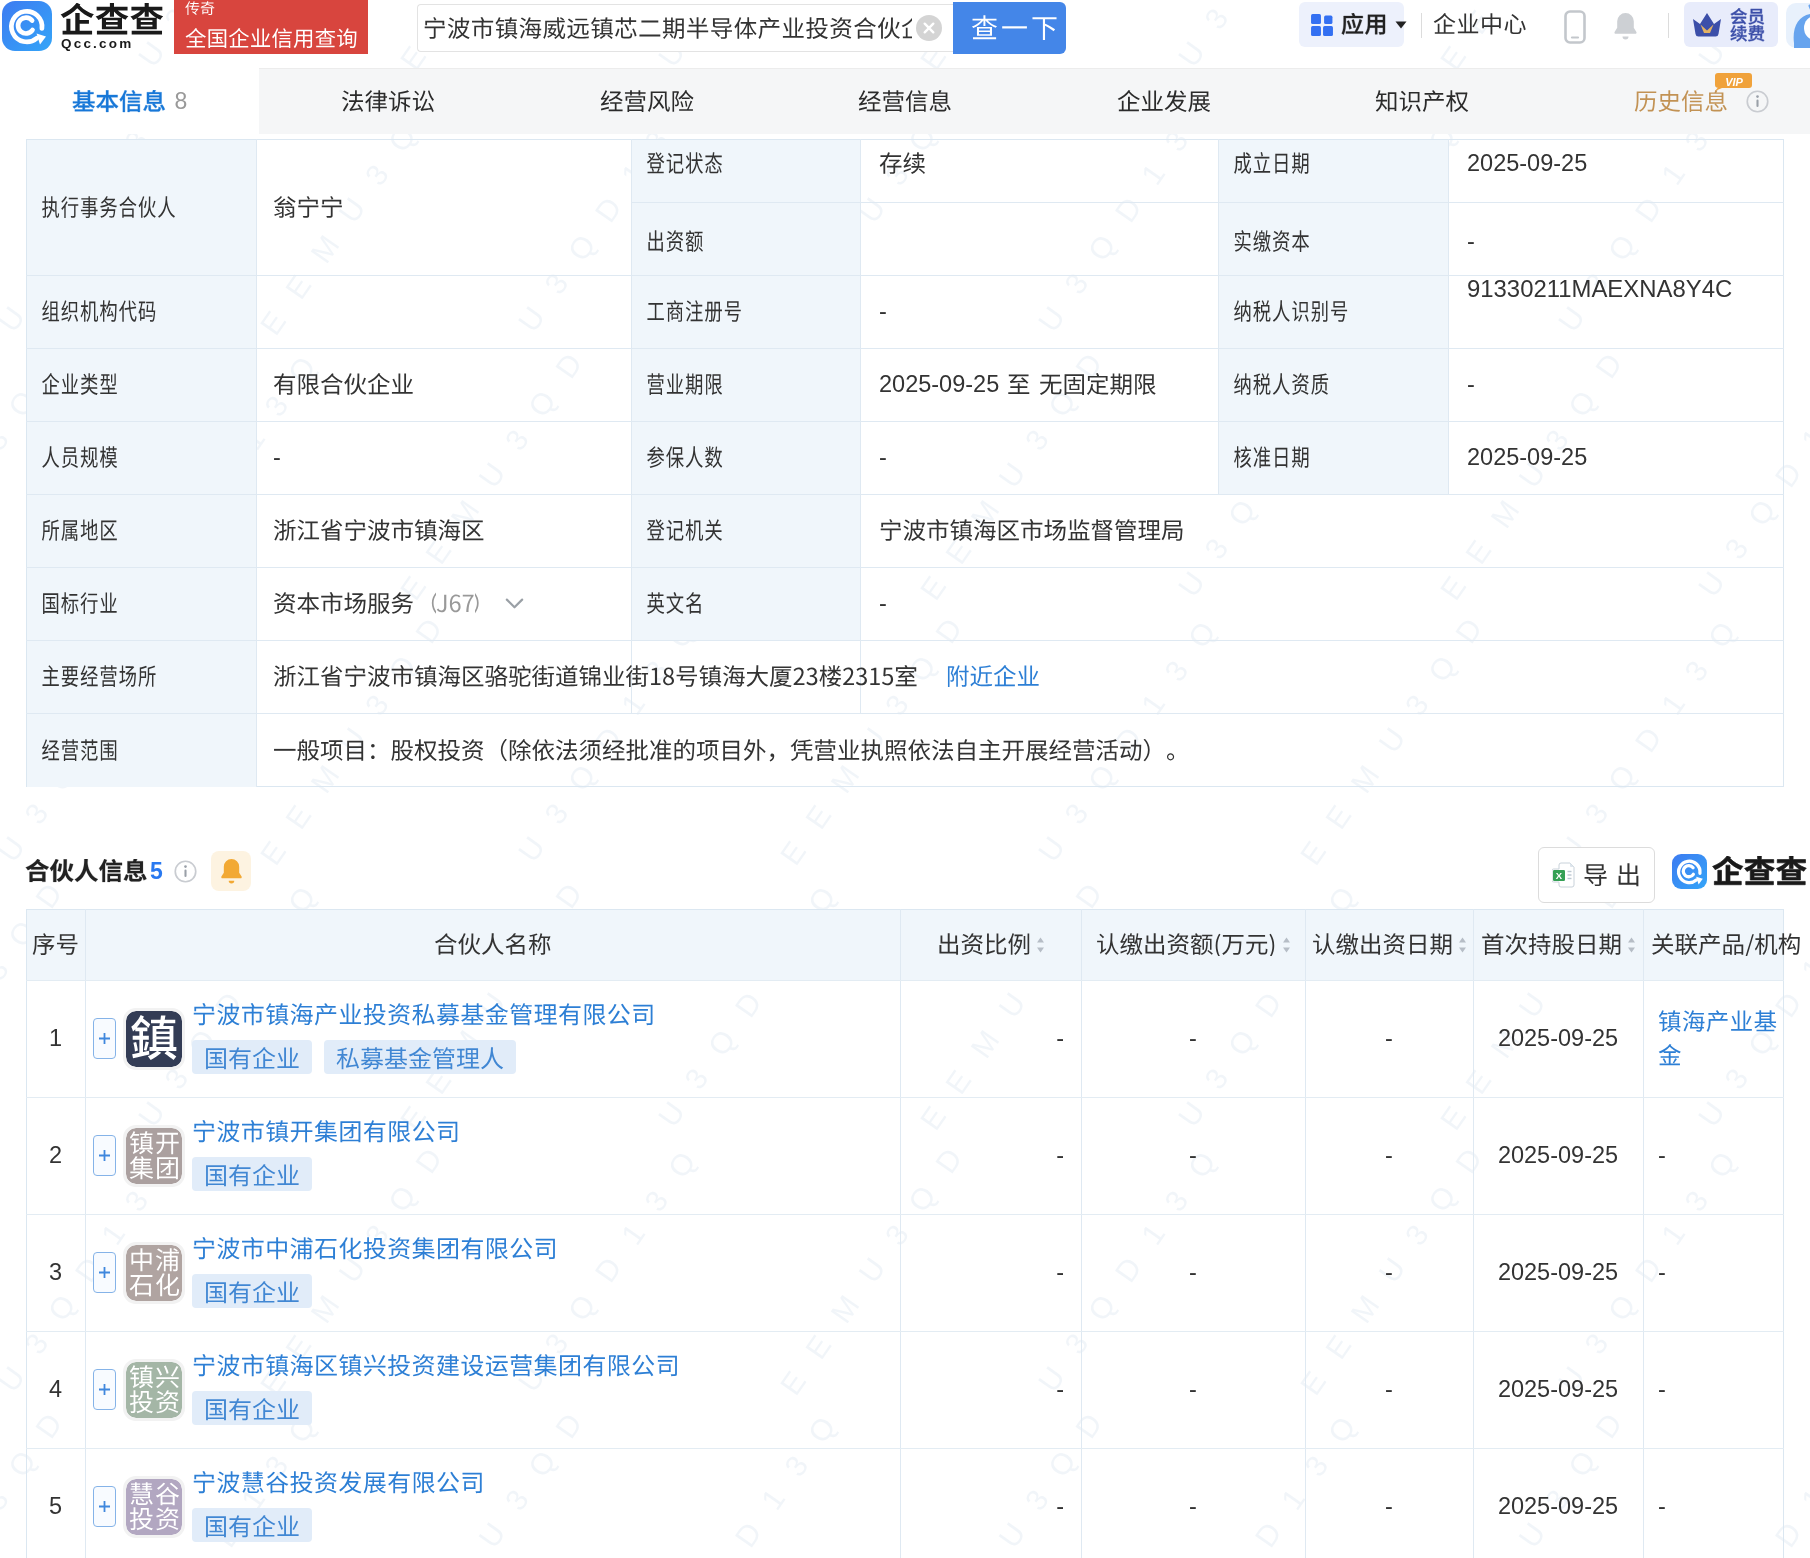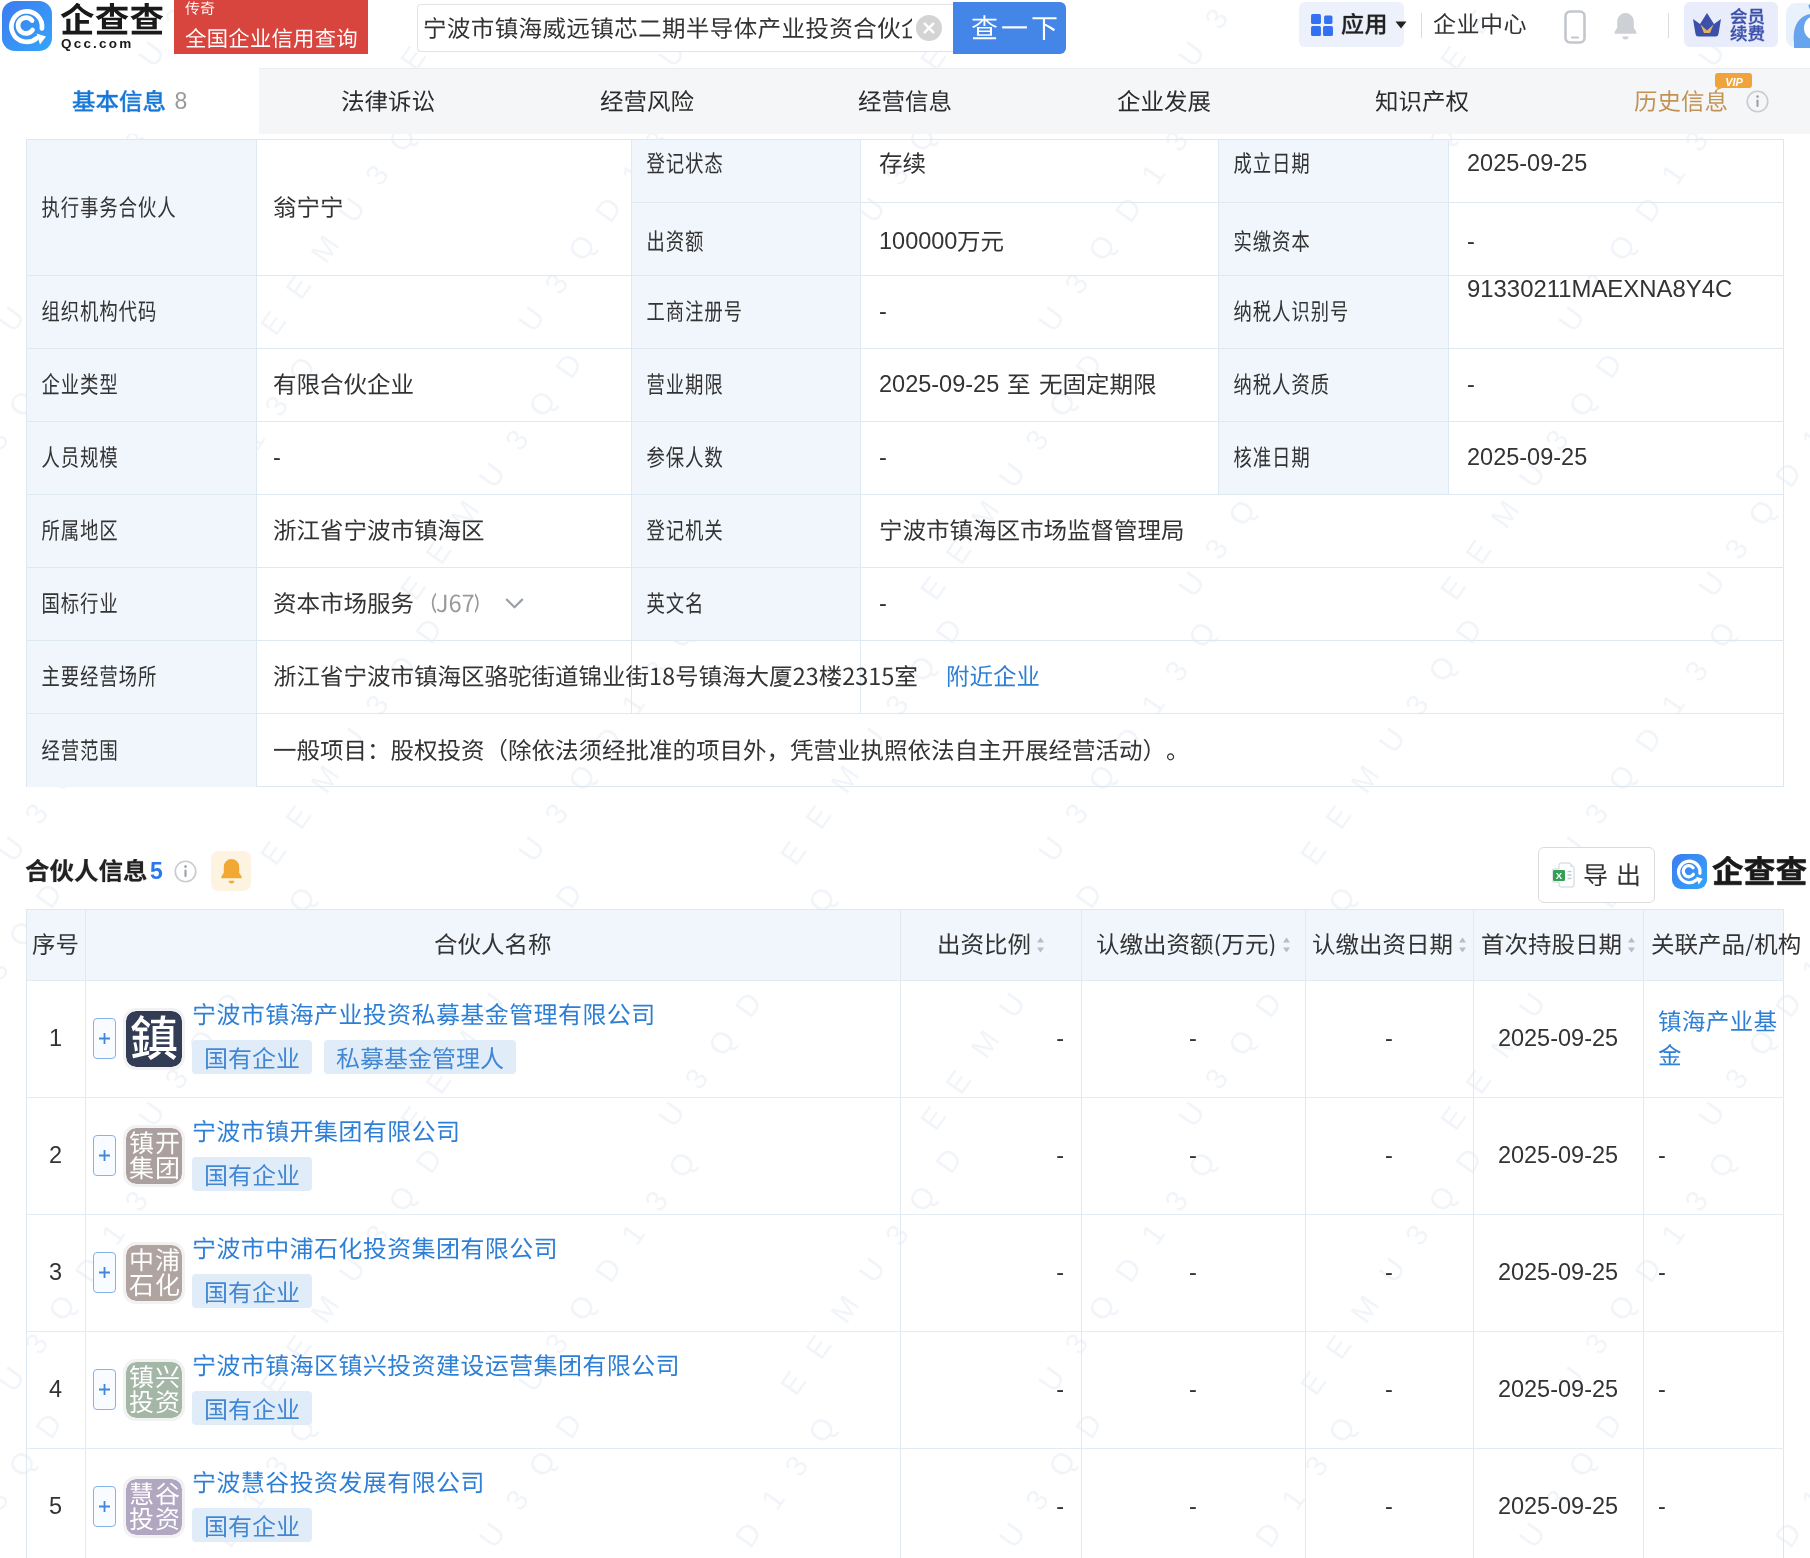--- a/index.html
+++ b/index.html
@@ -391,29 +391,20 @@
         </div>
         <div class="" style="position:absolute;left:1441px;top:-7px;width:312px;height:63px;display:flex;align-items:center">
           <span style="font-size:23.5px;color:#333;">2025-09-25</span>
         </div>
         <div class="" style="position:absolute;left:620px;top:66px;width:1129px;height:73px;display:flex;align-items:center">
           <svg class="tx " width="58" height="23" viewBox="0 0 58 23">
             <g transform="translate(0,20.0) scale(0.018330,-0.023500)" fill="#333">
               <use href="#g75" x="26"></use>
               <use href="#g27" x="1079"></use>
               <use href="#g76" x="2132"></use>
-            </g>
-          </svg>
-        </div>
-        <div class="" style="position:absolute;left:853px;top:66px;width:900px;height:73px;display:flex;align-items:center">
-          <span style="font-size:23.5px;color:#333;">100000</span>
-          <svg class="tx " width="47" height="23" viewBox="0 0 47 23">
-            <g transform="translate(0,20.0) scale(0.023500,-0.023500)" fill="#333">
-              <use href="#g77" x="0"></use>
-              <use href="#g78" x="1000"></use>
             </g>
           </svg>
         </div>
         <div class="" style="position:absolute;left:1207px;top:66px;width:542px;height:73px;display:flex;align-items:center">
           <svg class="tx " width="78" height="23" viewBox="0 0 78 23">
             <g transform="translate(0,20.0) scale(0.018330,-0.023500)" fill="#333">
               <use href="#g79" x="26"></use>
               <use href="#g80" x="1079"></use>
               <use href="#g27" x="2132"></use>
               <use href="#g81" x="3185"></use>

